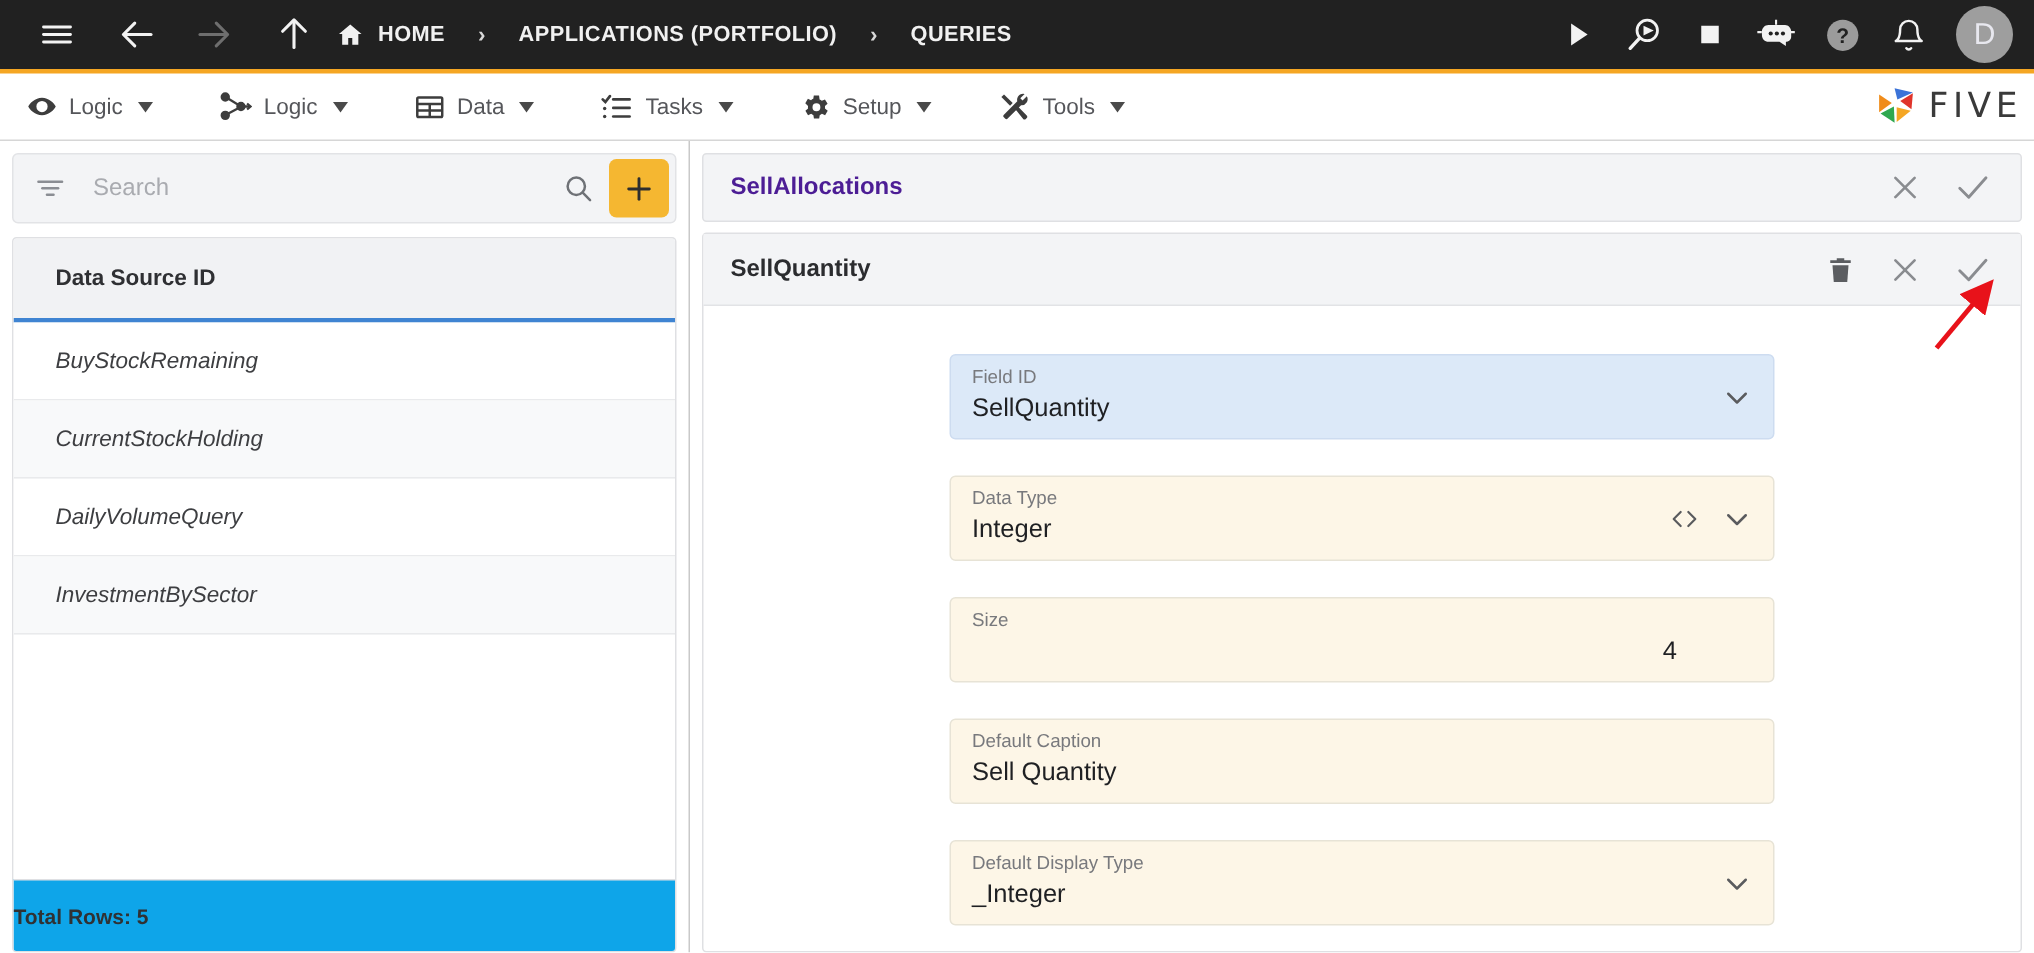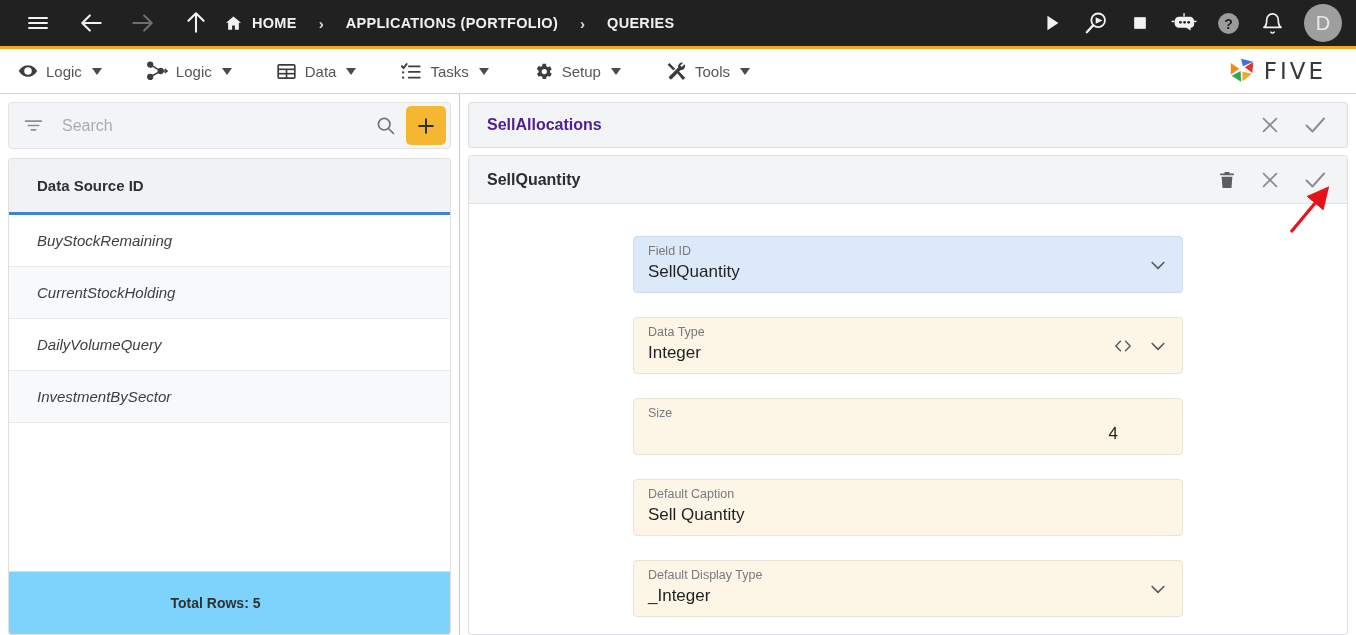--- a/index.html
+++ b/index.html
@@ -84,21 +84,21 @@
   .menu-ic { color: #3d3d3d; display: flex; align-items: center; }
   .caret {
     width: 0; height: 0;
     border-left: 5px solid transparent;
     border-right: 5px solid transparent;
     border-top: 7px solid #4a4a4a;
     margin-left: 2px;
   }
   .five-logo {
     position: absolute;
-    right: 30px; top: 50%;
+    right: 8px; top: 50%;
     transform: translateY(-50%);
     display: flex; align-items: center; gap: 7px;
   }
   .five-word {
     font-size: 23px;
     letter-spacing: 3px;
     color: #3a3a3a;
     font-family: "DejaVu Sans", sans-serif;
   }
 
@@ -181,26 +181,26 @@
     display: flex;
     align-items: center;
     padding-left: 28px;
     border-bottom: 1px solid #e9eaec;
     font-size: 15px;
     color: #3d3e41;
     cursor: pointer;
   }
   .grid-row.alt { background: #f8f9fa; }
   .grid-foot {
-    background: #7dd3fc;
+    background: #0ea5e9;
     border-top: 1px solid #dfe0e3;
-    height: 63px;
-    display: flex;
-    align-items: center;
-    justify-content: center;
+    height: 48px;
+    display: flex;
+    align-items: center;
+    justify-content: flex-start;
     padding-right: 28px;
     flex: none;
   }
   .grid-foot-text {
     font-size: 14px;
     font-weight: bold;
     color: #303133;
   }
 
   

